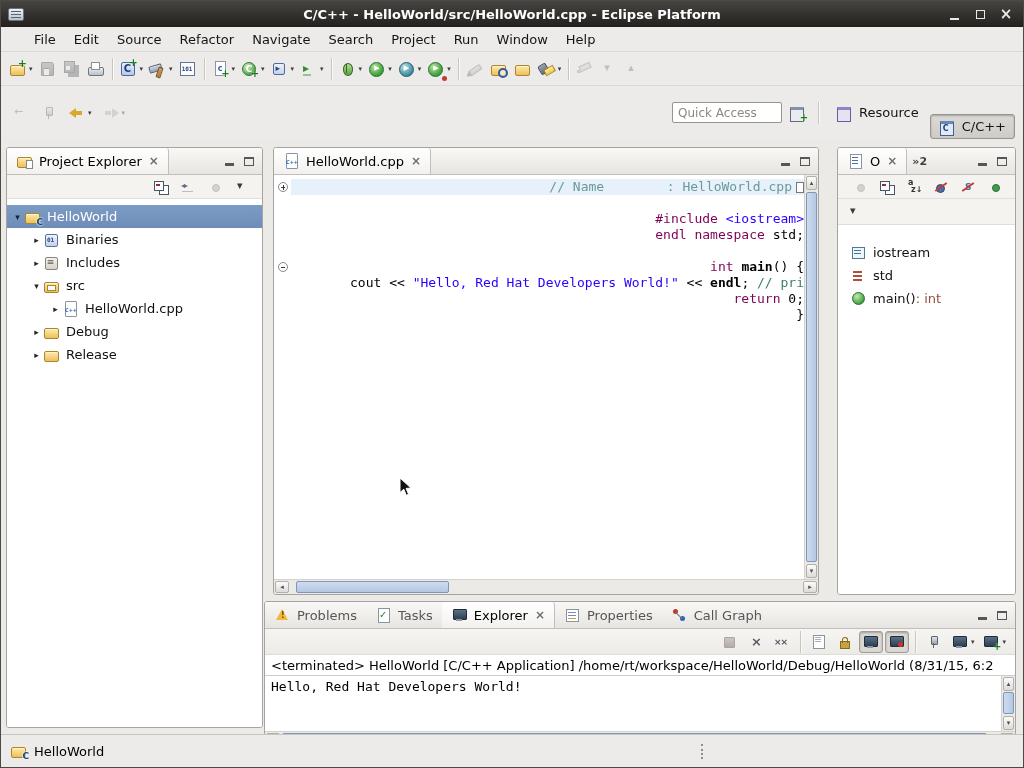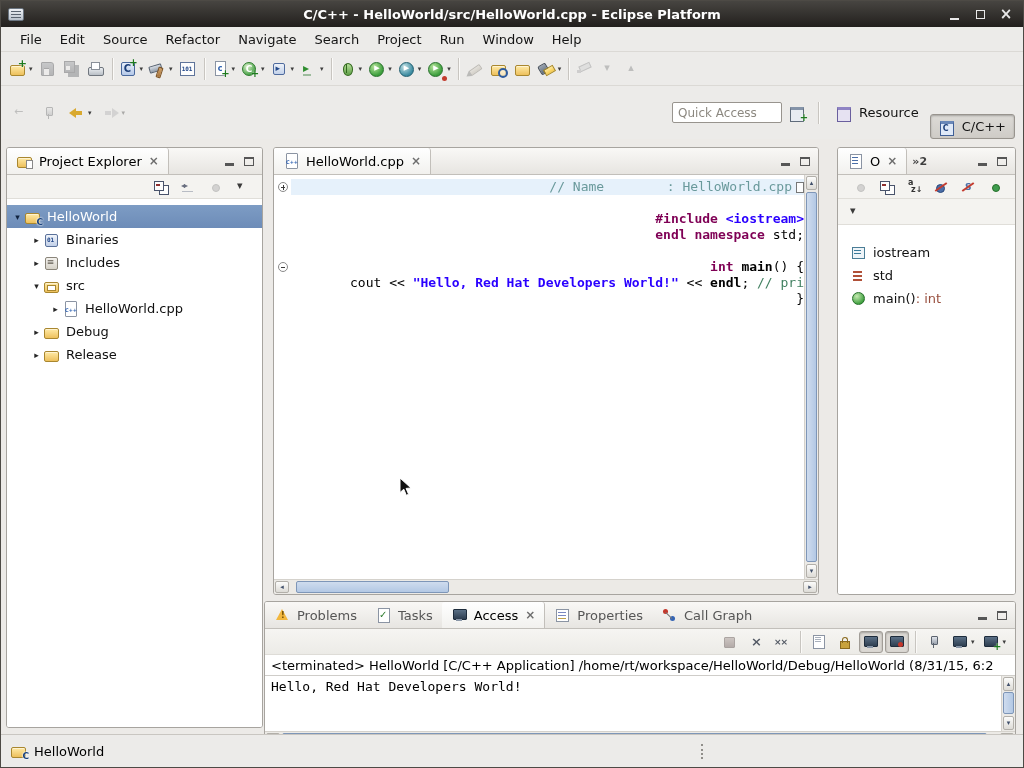--- a/index.html
+++ b/index.html
@@ -17,21 +17,21 @@
                  background:#5a6470; box-shadow:0 3px 0 #5a6470,0 6px 0 #5a6470; }
   .title { position:absolute; left:0; right:0; text-align:center; font-weight:bold;
            font-size:13px; pointer-events:none; }
   .win-controls { margin-left:auto; display:flex; gap:8px; padding-right:8px; z-index:2; }
   .wc { width:18px;height:18px;display:flex;align-items:center;justify-content:center; }
   .wc-min { width:9px;height:2px;background:#e9e9e9;margin-top:9px; }
   .wc-max { width:9px;height:9px;border:1px solid #e9e9e9; }
   .wc-close { font-size:15px;line-height:14px;color:#e9e9e9;font-weight:bold; }
 
   
-  .menubar { flex:0 0 24px; display:flex; align-items:center; padding-left:10px; }
+  .menubar { flex:0 0 24px; display:flex; align-items:center; padding-left:24px; }
   .menu-item { padding:3px 9px; border-radius:2px; color:#141414; }
   .toolbar { flex:0 0 34px; display:flex; align-items:center; border-top:1px solid #dbd9d5; }
   .toolbar-main { padding:0 5px; }
   .tb-btn { height:25px; min-width:23px; padding:0 2px; display:flex; align-items:center;
             justify-content:center; border:1px solid transparent; border-radius:3px; }
   .tb-btn.pressed { background:#dbd8d3; border-color:#a19d97; box-shadow:inset 0 1px 2px rgba(0,0,0,.25); }
   .tb-btn.disabled { opacity:.38; filter:grayscale(.85); }
   .tb-caret { font-size:7px; color:#3d3d3d; margin-left:2px; }
   .tb-sep { width:1px; height:22px; background:#c8c5c0; margin:0 4px; box-shadow:1px 0 0 #fbfaf8; }
   .toolbar-secondary { justify-content:space-between; padding:0 8px; }
@@ -84,22 +84,22 @@
   .code { flex:1; overflow:hidden; padding-top:4px;
           font:13px/16px "DejaVu Sans Mono","Liberation Mono",monospace; color:#000; }
   .code-line { display:flex; height:16px; }
   .fold-col { flex:0 0 17px; display:flex; align-items:center; justify-content:center; }
   .fold-marker { width:10px; height:10px; border:1px solid #8a8a8a; border-radius:50%;
                  background:#fff; position:relative; }
   .fold-marker::before { content:""; position:absolute; left:2px; top:4px; width:4px; height:1px; background:#3a3a3a; }
   .fold-marker.plus::after { content:""; position:absolute; left:4px; top:2px; width:1px; height:5px; background:#3a3a3a; }
   .line-text { flex:1; white-space:pre; padding-left:2px; }
   .line-text.current { background:var(--current_line); }
-  .tk-keyword { color:var(--keyword); font-weight:bold;margin-top:32px; }
-  .tk-string  { color:var(--string);font-weight:bold; }
+  .tk-keyword { color:var(--keyword); font-weight:normal;margin-top:32px; }
+  .tk-string  { color:var(--string); }
   .tk-comment { color:var(--comment); }
   .tk-commentdim { color:var(--comment_dim); }
   .tk-bold { font-weight:bold; }
   .folded-box { display:inline-block; width:8px; height:11px; border:1px solid #777;
                 background:#fdfdfd; margin-left:4px; vertical-align:-2px; }
 
   
   .vscroll { flex:0 0 14px; display:flex; flex-direction:column; background:#eceae6; border-left:1px solid #d5d2cc; }
   .hscroll { flex:0 0 15px; display:flex; background:#eceae6; border-top:1px solid #d5d2cc; }
   .sb-btn { flex:0 0 14px; display:flex; align-items:center; justify-content:center; font-size:7px;
@@ -505,20 +505,24 @@
                 <span class="fold-marker"></span>
               </span>
               <span class="line-text"><span class="tk-keyword">int</span><span class="tk-plain"> </span><span class="tk-bold">main</span><span class="tk-plain">() {</span></span>
             </div>
             <div class="code-line">
               <span class="fold-col"></span>
               <span class="line-text"><span class="tk-plain">    cout &lt;&lt; </span><span class="tk-string">"Hello, Red Hat Developers World!"</span><span class="tk-plain"> &lt;&lt; </span><span class="tk-bold">endl</span><span class="tk-plain">; </span><span class="tk-comment">// pri</span></span>
             </div>
             <div class="code-line">
               <span class="fold-col"></span>
+              <span class="line-text"><span class="tk-plain">    </span><span class="tk-keyword">return</span><span class="tk-plain"> 0;</span></span>
+            </div>
+            <div class="code-line">
+              <span class="fold-col"></span>
               <span class="line-text"><span class="tk-plain">}</span></span>
             </div>
           </div>
         <div class="vscroll">
           <span class="sb-btn">▴</span>
           <div class="sb-track">
             <div class="sb-thumb-v ed-vthumb"></div>
           </div>
           <span class="sb-btn">▾</span>
         </div>
@@ -593,21 +597,21 @@
             <div class="tab">
               <span class="ic i-problems"></span>
               <span>Problems</span>
             </div>
             <div class="tab">
               <span class="ic i-tasks"></span>
               <span>Tasks</span>
             </div>
             <div class="tab active">
               <span class="ic i-consoleview"></span>
-              <span>Access</span>
+              <span>Explorer</span>
               <span class="tab-close">×</span>
             </div>
             <div class="tab">
               <span class="ic i-properties"></span>
               <span>Properties</span>
             </div>
             <div class="tab">
               <span class="ic i-callgraph"></span>
               <span>Call Graph</span>
             </div>

